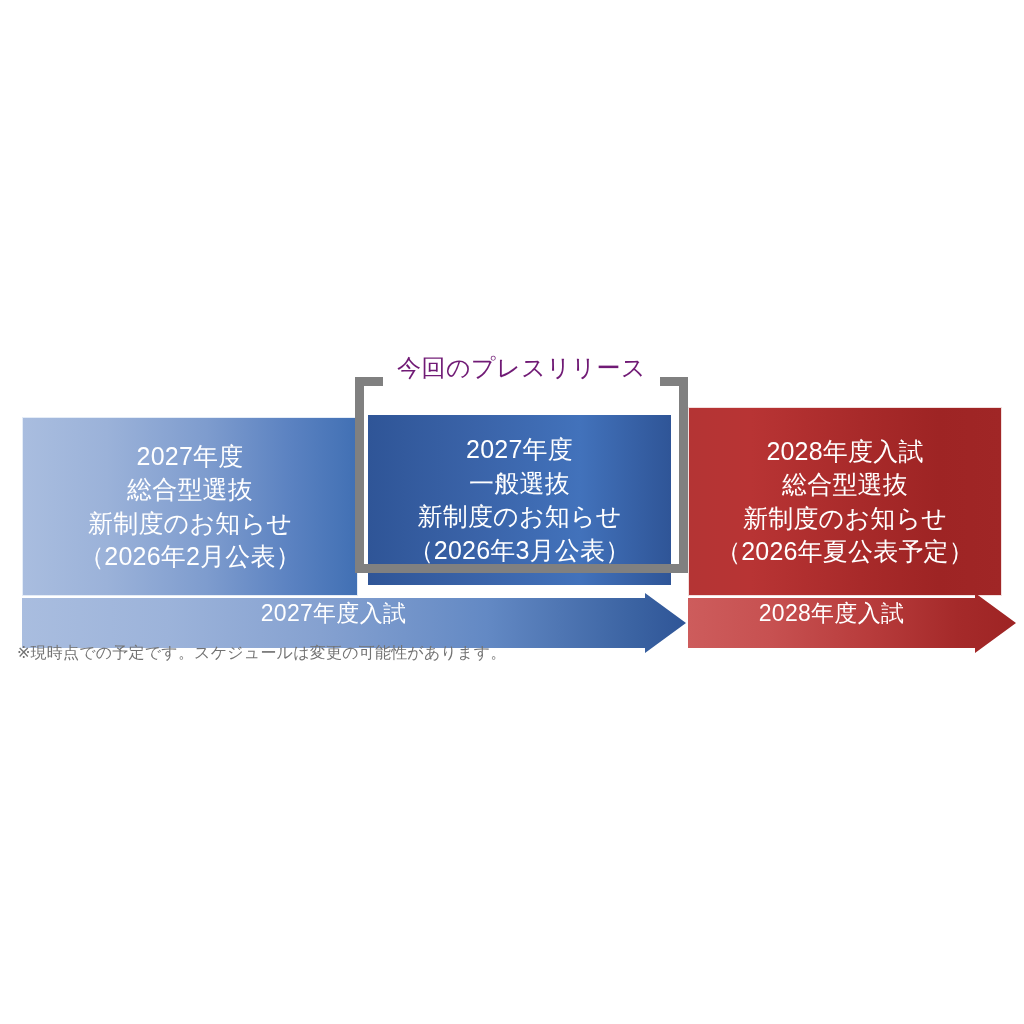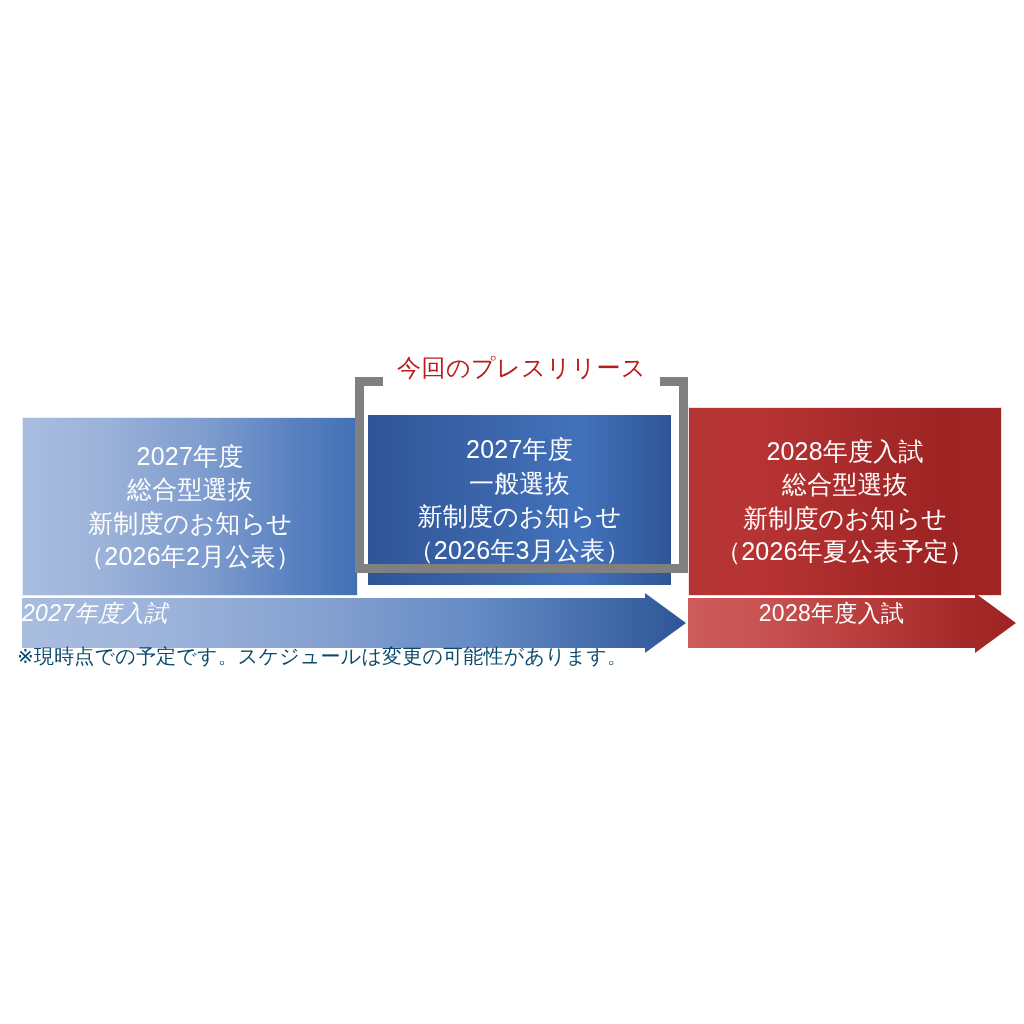--- a/index.html
+++ b/index.html
@@ -82,21 +82,21 @@
   #highlight-bracket .br-bottom { left: 0;   bottom: 0; width: 333px; height: 9px; }
   #highlight-bracket .br-top-l  { left: 0;   top: 0;   width: 28px; height: 9px; }
   #highlight-bracket .br-top-r  { right: 0;  top: 0;   width: 28px; height: 9px; }
 
   #bracket-title {
     position: absolute;
     left: 355px;
     top: 356px;
     width: 333px;
     text-align: center;
-    color: #b91c1c;
+    color: #701a75;
     font-size: 24px;
     letter-spacing: 0.5px;
     line-height: 1;
   }
 
   
   #arrow-blue {
     position: absolute;
     left: 22px;
     top: 593px;
@@ -123,35 +123,35 @@
     top: 600px;
     color: #ffffff;
     font-size: 23px;
     line-height: 26px;
     letter-spacing: 0.3px;
     white-space: nowrap;
   }
   #arrow-blue-label {
     left: 22px;
     width: 623px;
-    font-style: italic;
+    text-align: center;
   }
   #arrow-red-label {
     left: 688px;
     width: 287px;
     text-align: center;
   }
 
   
   #footnote {
     position: absolute;
     left: 17px;
     top: 643px;
-    color: #0c4a6e;
-    font-size: 20px;
+    color: #737373;
+    font-size: 16px;
     letter-spacing: 0.2px;
     white-space: nowrap;
     text-align: center;
   }
 </style>
 </head>
 <body>
 
 <div id="canvas">
 

